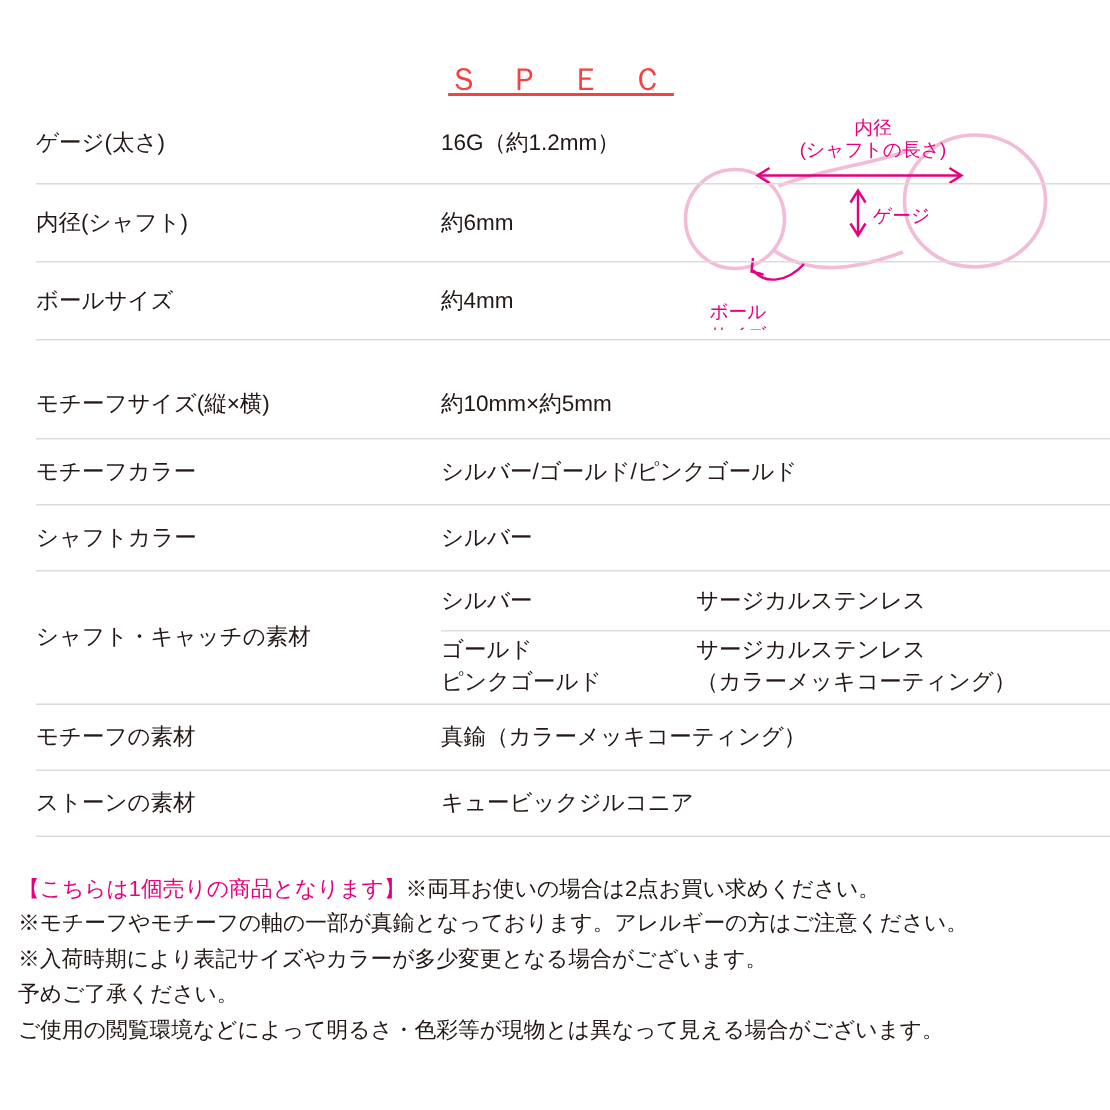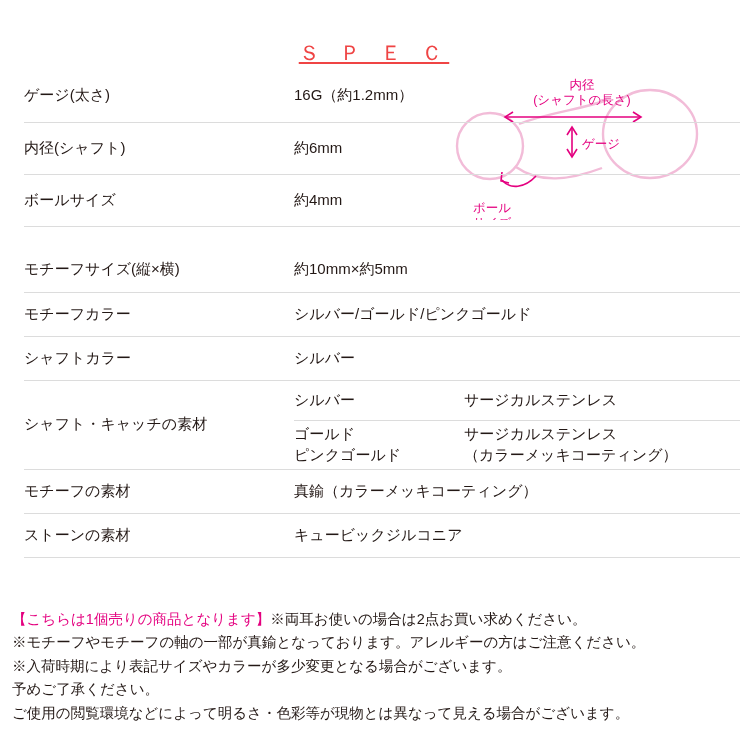--- a/index.html
+++ b/index.html
@@ -76,21 +76,21 @@
     left: 450px;
     top: 72px;
     width: 262px;
     height: 148px;
   }
 
   
   .notes {
     position: absolute;
     left: 12px;
-    top: 608px;
+    top: 582px;
     width: 716px;
     font-size: 14.5px;
     line-height: 1.62;
     color: #231815;
   }
   .note-pink { color: #e4007f; }
   .note-line { white-space: nowrap; }
 </style>
 </head>
 <body>

